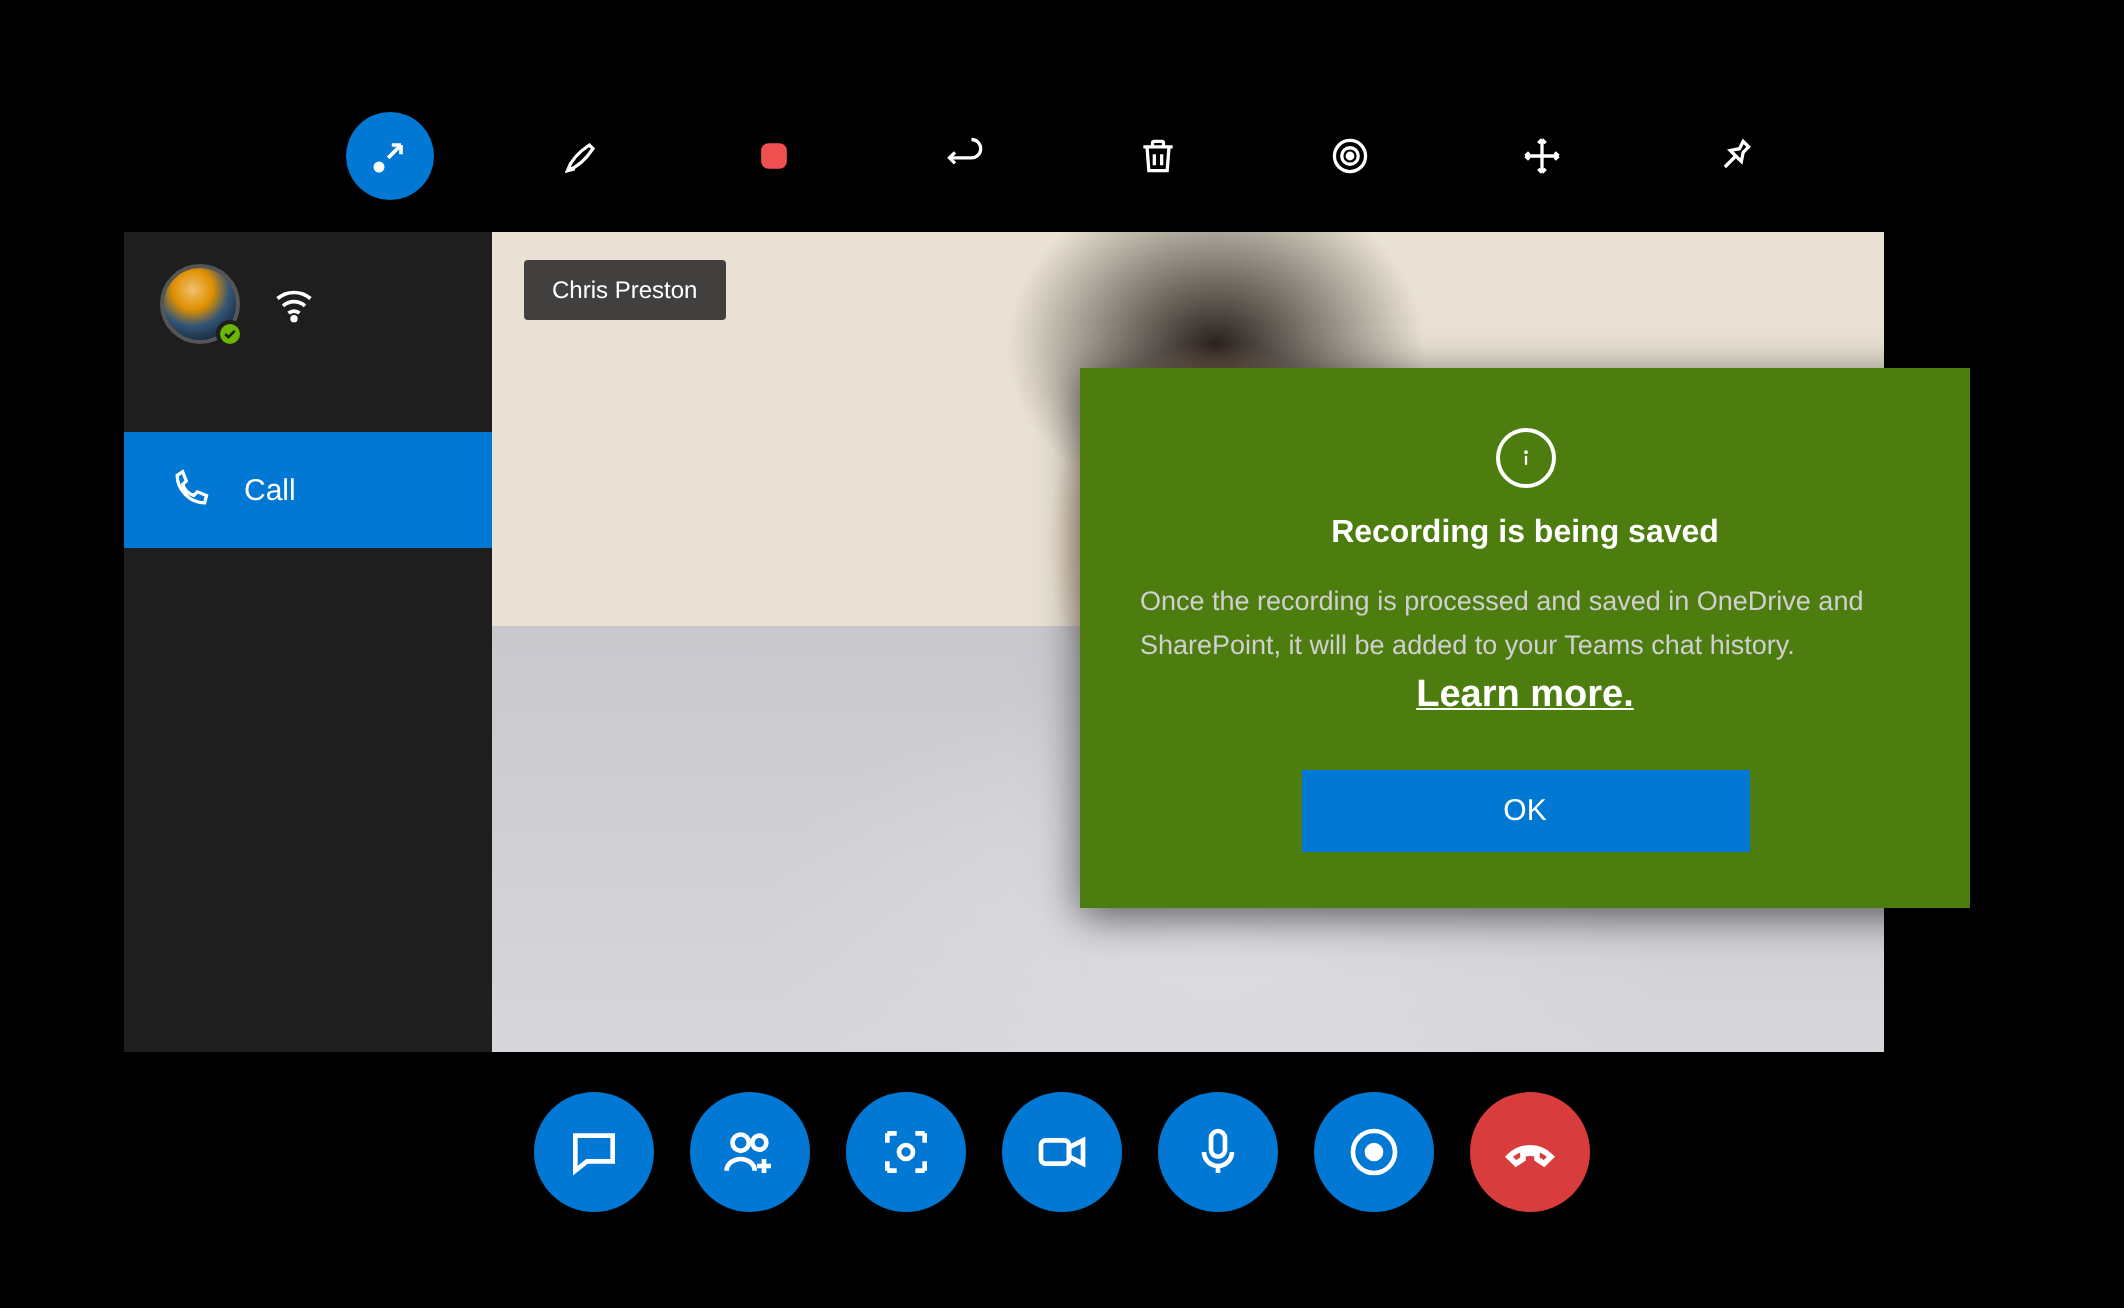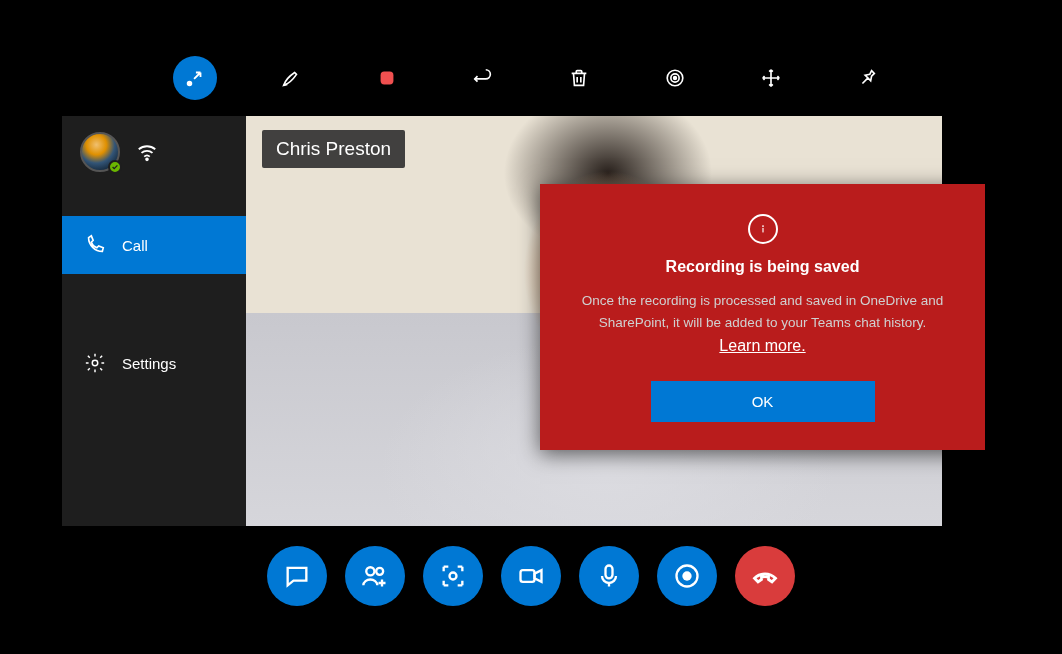--- a/index.html
+++ b/index.html
@@ -82,21 +82,21 @@
       width: 14px;
       height: 14px;
       border-radius: 50%;
       background: #6bb700;
       border: 2px solid #1e1e1e;
       display:flex;align-items:center;justify-content:center;
     }
     .presence svg { width:8px;height:8px;}
     .wifi-icon { width: 22px; height: 22px; color:#fff; }
 
-    .sidebar-nav { display: flex; flex-direction: column; margin-top: 28px; gap: 36px; }
+    .sidebar-nav { display: flex; flex-direction: column; margin-top: 28px; }
     .nav-item {
       display: flex;
       align-items: center;
       gap: 16px;
       padding: 18px 22px;
       color: #fff;
       font-size: 15px;
       cursor: pointer;
       margin-bottom: 24px;
     }
@@ -126,48 +126,48 @@
         radial-gradient(ellipse 380px 220px at 52% 86%, rgba(220,220,225,0.95) 0%, rgba(220,220,225,0.0) 60%),
         radial-gradient(circle 18px at 47% 35%, rgba(255,255,255,0.4) 0%, rgba(0,0,0,0) 60%),
         radial-gradient(circle 18px at 58% 35%, rgba(255,255,255,0.4) 0%, rgba(0,0,0,0) 60%);
     }
     .name-tag {
       position: absolute;
       top: 14px;
       left: 16px;
       background: rgba(50,50,50,0.92);
       padding: 8px 14px;
-      font-size: 19px;
+      font-size: 12px;
       color: #fff;
       border-radius: 2px;
     }
 
     
     .dialog {
       position: absolute;
       top: 184px;
       left: 540px;
       width: 445px;
-      background: #b91c1c;
+      background: #4d7c0f;
       padding: 30px 30px 28px;
       display: flex;
       flex-direction: column;
       align-items: center;
       z-index: 5;
       box-shadow: 0 4px 20px rgba(0,0,0,0.6);
     }
     .dialog-icon {
       width: 30px; height: 30px;
       border: 2px solid #fff; border-radius: 50%;
       display: grid; place-items: center;
       margin-bottom: 14px;
     }
     .dialog-title { font-size: 16px; font-weight: 600; margin-bottom: 14px; text-align:center;}
-    .dialog-body { font-size: 13.5px; color: #d0d0d0; text-align: center; line-height: 1.6; margin-bottom: 4px;}
-    .dialog-link { color: #fff; text-decoration: underline; font-size: 16px; margin-bottom: 26px; cursor:pointer;}
+    .dialog-body { font-size: 13.5px; color: #d0d0d0; text-align: left; line-height: 1.6; margin-bottom: 4px;}
+    .dialog-link { color: #fff; text-decoration: underline; font-size: 19px; margin-bottom: 26px; cursor:pointer;font-weight:bold;}
     .dialog-btn {
       background: #0078d4; color: #fff; border: none;
       width: 224px; padding: 12px 0; font-size: 15px; cursor: pointer;
     }
 
     
     .call-bar {
       position: absolute;
       left: 0; right: 0;
       top: 546px;
@@ -257,27 +257,20 @@
         </svg>
     </div>
 
     <nav class="sidebar-nav">
       <div class="nav-item active">
         <svg viewBox="0 0 24 24" fill="none" stroke="currentColor" stroke-width="1.8">
             <path d="M5 4c0 8 7 15 15 15l1-4-5-2-2 2c-3-1-5-3-6-6l2-2-2-5z"></path>
           </svg>
         <span>Call</span>
       </div>
-      <div class="nav-item">
-        <svg viewBox="0 0 24 24" fill="none" stroke="currentColor" stroke-width="1.6">
-            <circle cx="12" cy="12" r="3"></circle>
-            <path d="M12 2v3M12 19v3M4.2 4.2l2.1 2.1M17.7 17.7l2.1 2.1M2 12h3M19 12h3M4.2 19.8l2.1-2.1M17.7 6.3l2.1-2.1"></path>
-          </svg>
-        <span>Settings</span>
-      </div>
     </nav>
   </aside>
 
   <div class="video-panel">
     <div class="video-bg"></div>
     <div class="name-tag">
       <span>Chris Preston</span>
     </div>
   </div>
 </div>

